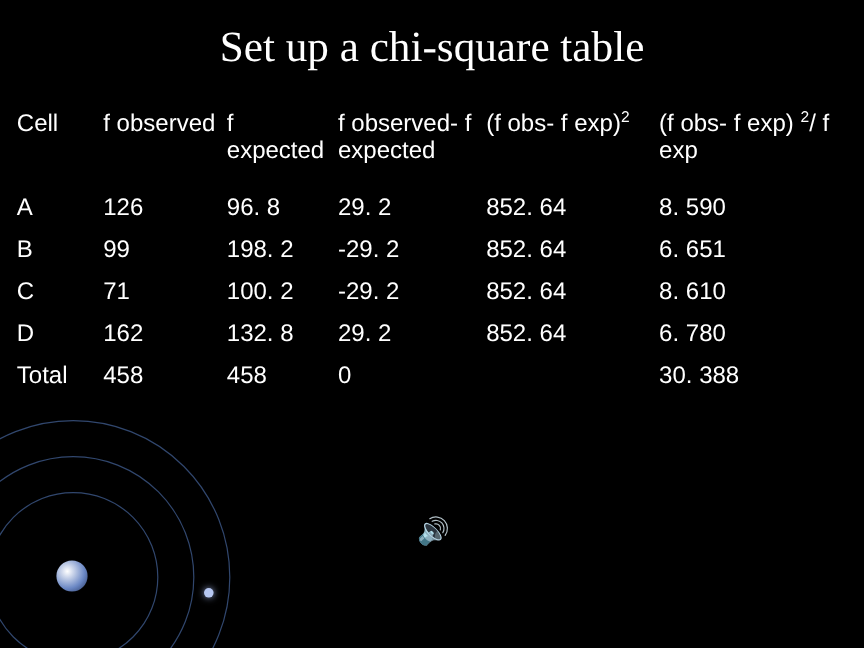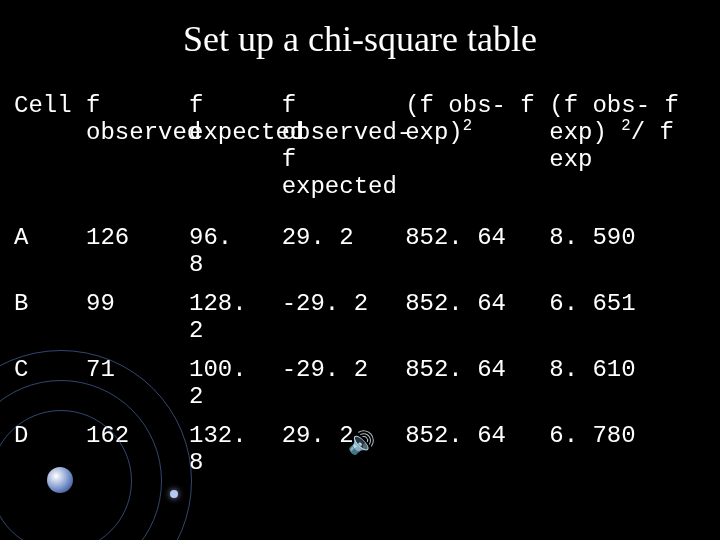--- a/index.html
+++ b/index.html
@@ -27,22 +27,22 @@
     padding-bottom: 26px;
     font-weight: 400;
   }
   table.chi {
     border-collapse: collapse;
     width: 700px;
     margin-left: 10px;
     table-layout: fixed;
   }
   table.chi th, table.chi td {
-    font-family: Liberation Mono, monospace;
-    font-size: 24px;
+    font-family: Liberation Sans, sans-serif;
+    font-size: 20px;
     font-weight: 400;
     padding: 6px 4px;
     vertical-align: top;
     text-align: left;
   }
   table.chi td.num {
     padding-right: 18px;
   }
   table.chi th {
     padding-bottom: 18px;
@@ -132,41 +132,49 @@
         <td>A</td>
         <td class="num">126</td>
         <td class="num">96. 8</td>
         <td class="num">29. 2</td>
         <td>852. 64</td>
         <td class="num">8. 590</td>
       </tr>
       <tr>
         <td>B</td>
         <td class="num">99</td>
-        <td class="num">128. 2</td>
+        <td class="num">198. 2</td>
         <td class="num">-29. 2</td>
         <td>852. 64</td>
         <td class="num">6. 651</td>
       </tr>
       <tr>
         <td>C</td>
         <td class="num">71</td>
         <td class="num">100. 2</td>
         <td class="num">-29. 2</td>
         <td>852. 64</td>
         <td class="num">8. 610</td>
       </tr>
       <tr>
         <td>D</td>
         <td class="num">162</td>
         <td class="num">132. 8</td>
         <td class="num">29. 2</td>
         <td>852. 64</td>
         <td class="num">6. 780</td>
       </tr>
+      <tr>
+        <td>Total</td>
+        <td class="num">458</td>
+        <td class="num">458</td>
+        <td class="num">0</td>
+        <td></td>
+        <td class="num">30. 388</td>
+      </tr>
     </tbody>
   </table>
 
   <div class="orbits">
     <div class="ring r1"></div>
     <div class="ring r2"></div>
     <div class="ring r3"></div>
     <div class="nucleus"></div>
 
     <div class="dot d2"></div>

